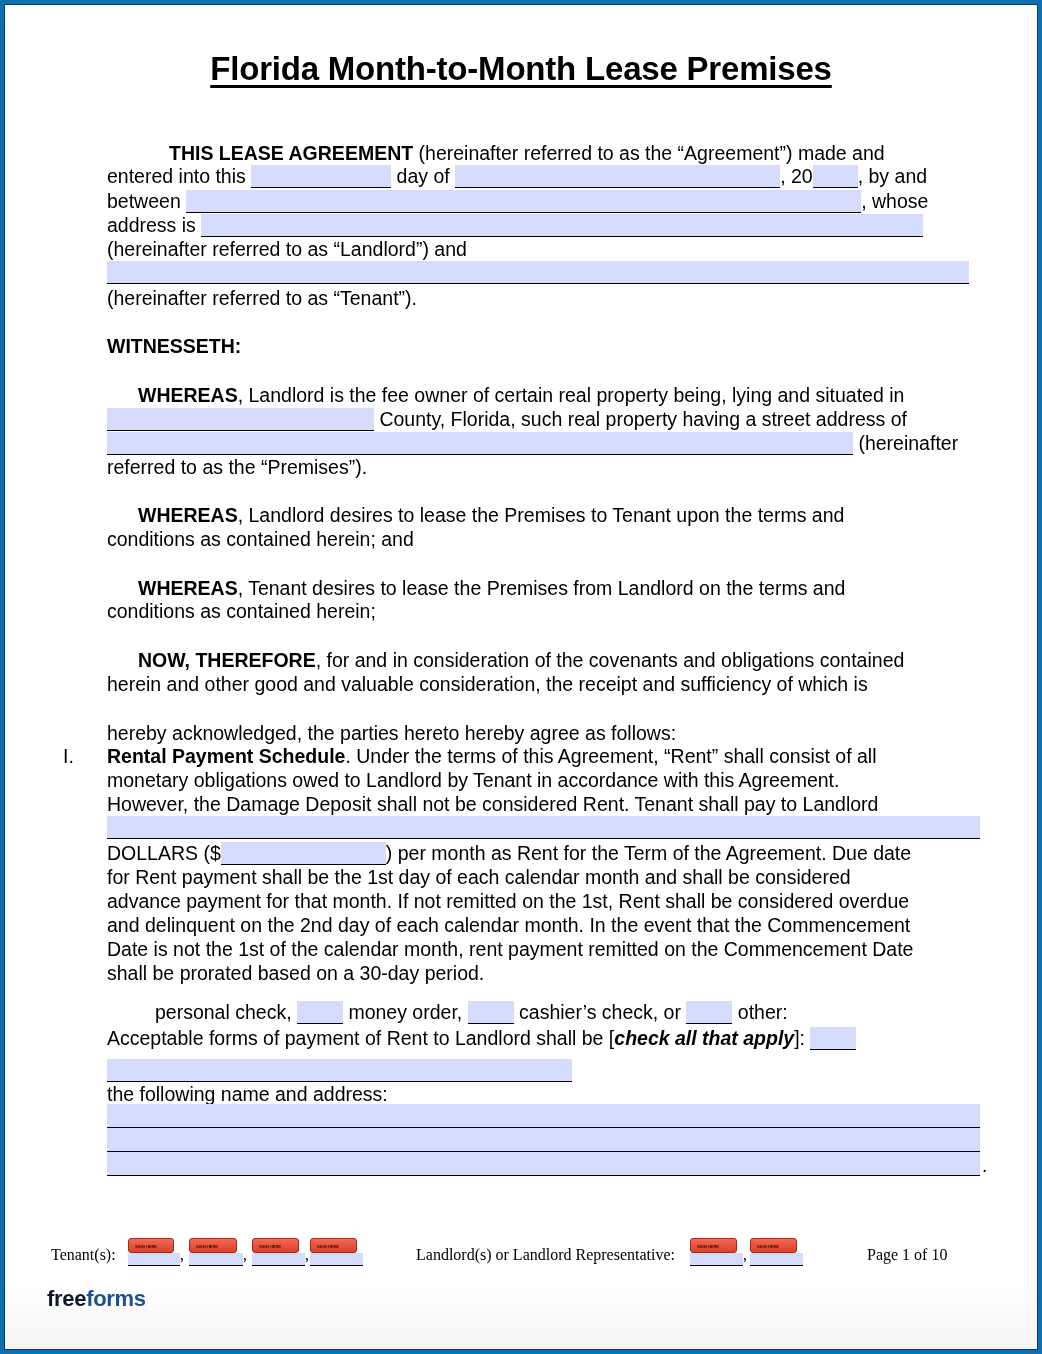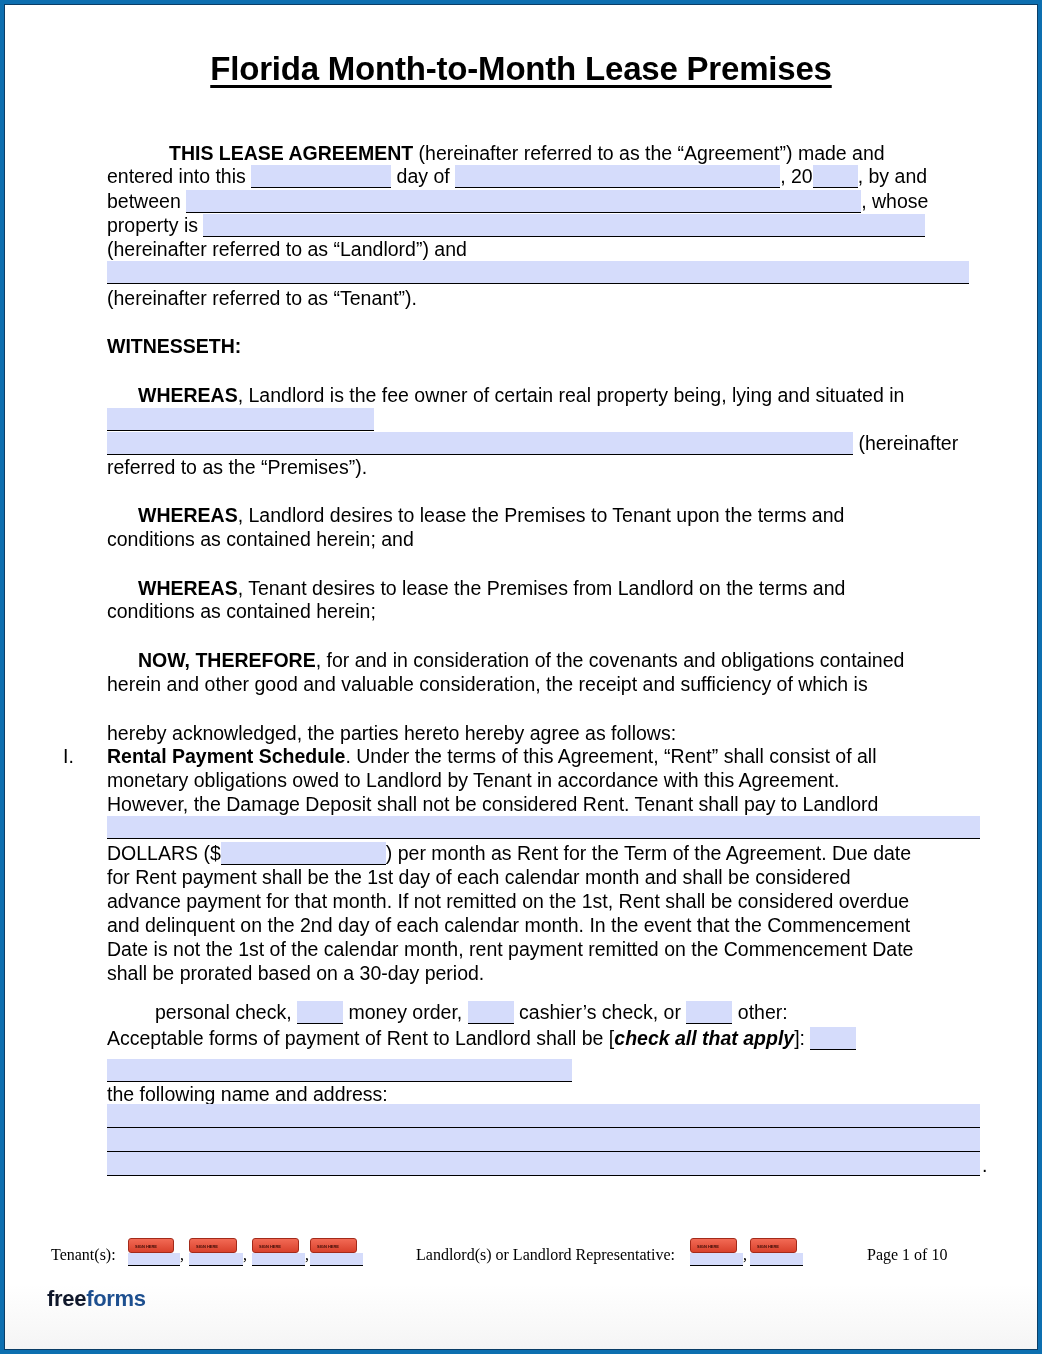--- a/index.html
+++ b/index.html
@@ -65,34 +65,35 @@
   <span>entered into this</span>
   <span class="field" style="width:140px;"></span>
   <span>day of</span>
   <span class="field" style="width:325px;"></span><span>, 20</span><span class="field" style="width:45px;"></span><span>, by and</span>
 </div>
 <div class="line" style="top:189px;">
   <span>between</span>
   <span class="field" style="width:675px;"></span><span>, whose</span>
 </div>
 <div class="line" style="top:213px;">
-  <span>property is</span>
+  <span>address is</span>
   <span class="field" style="width:722px;"></span>
 </div>
 <div class="line" style="top:237px;">(hereinafter referred to as “Landlord”) and</div>
 <div class="fieldblock" style="left:107px; top:261px; width:862px; height:22px;"></div>
 <div class="line" style="top:286px;">(hereinafter referred to as “Tenant”).</div>
 
 <div class="line" style="top:334px;"><b>WITNESSETH:</b></div>
 
 <div class="line" style="top:383px; left:138px;">
   <b>WHEREAS</b><span>, Landlord is the fee owner of certain real property being, lying and situated in</span>
 </div>
 <div class="line" style="top:407px;">
   <span class="field" style="width:267px;"></span>
+  <span>County, Florida, such real property having a street address of</span>
 </div>
 <div class="line" style="top:431px;">
   <span class="field" style="width:746px;"></span>
   <span>(hereinafter</span>
 </div>
 <div class="line" style="top:455px;">referred to as the “Premises”).</div>
 
 <div class="line" style="top:503px; left:138px;">
   <b>WHEREAS</b><span>, Landlord desires to lease the Premises to Tenant upon the terms and</span>
 </div>

